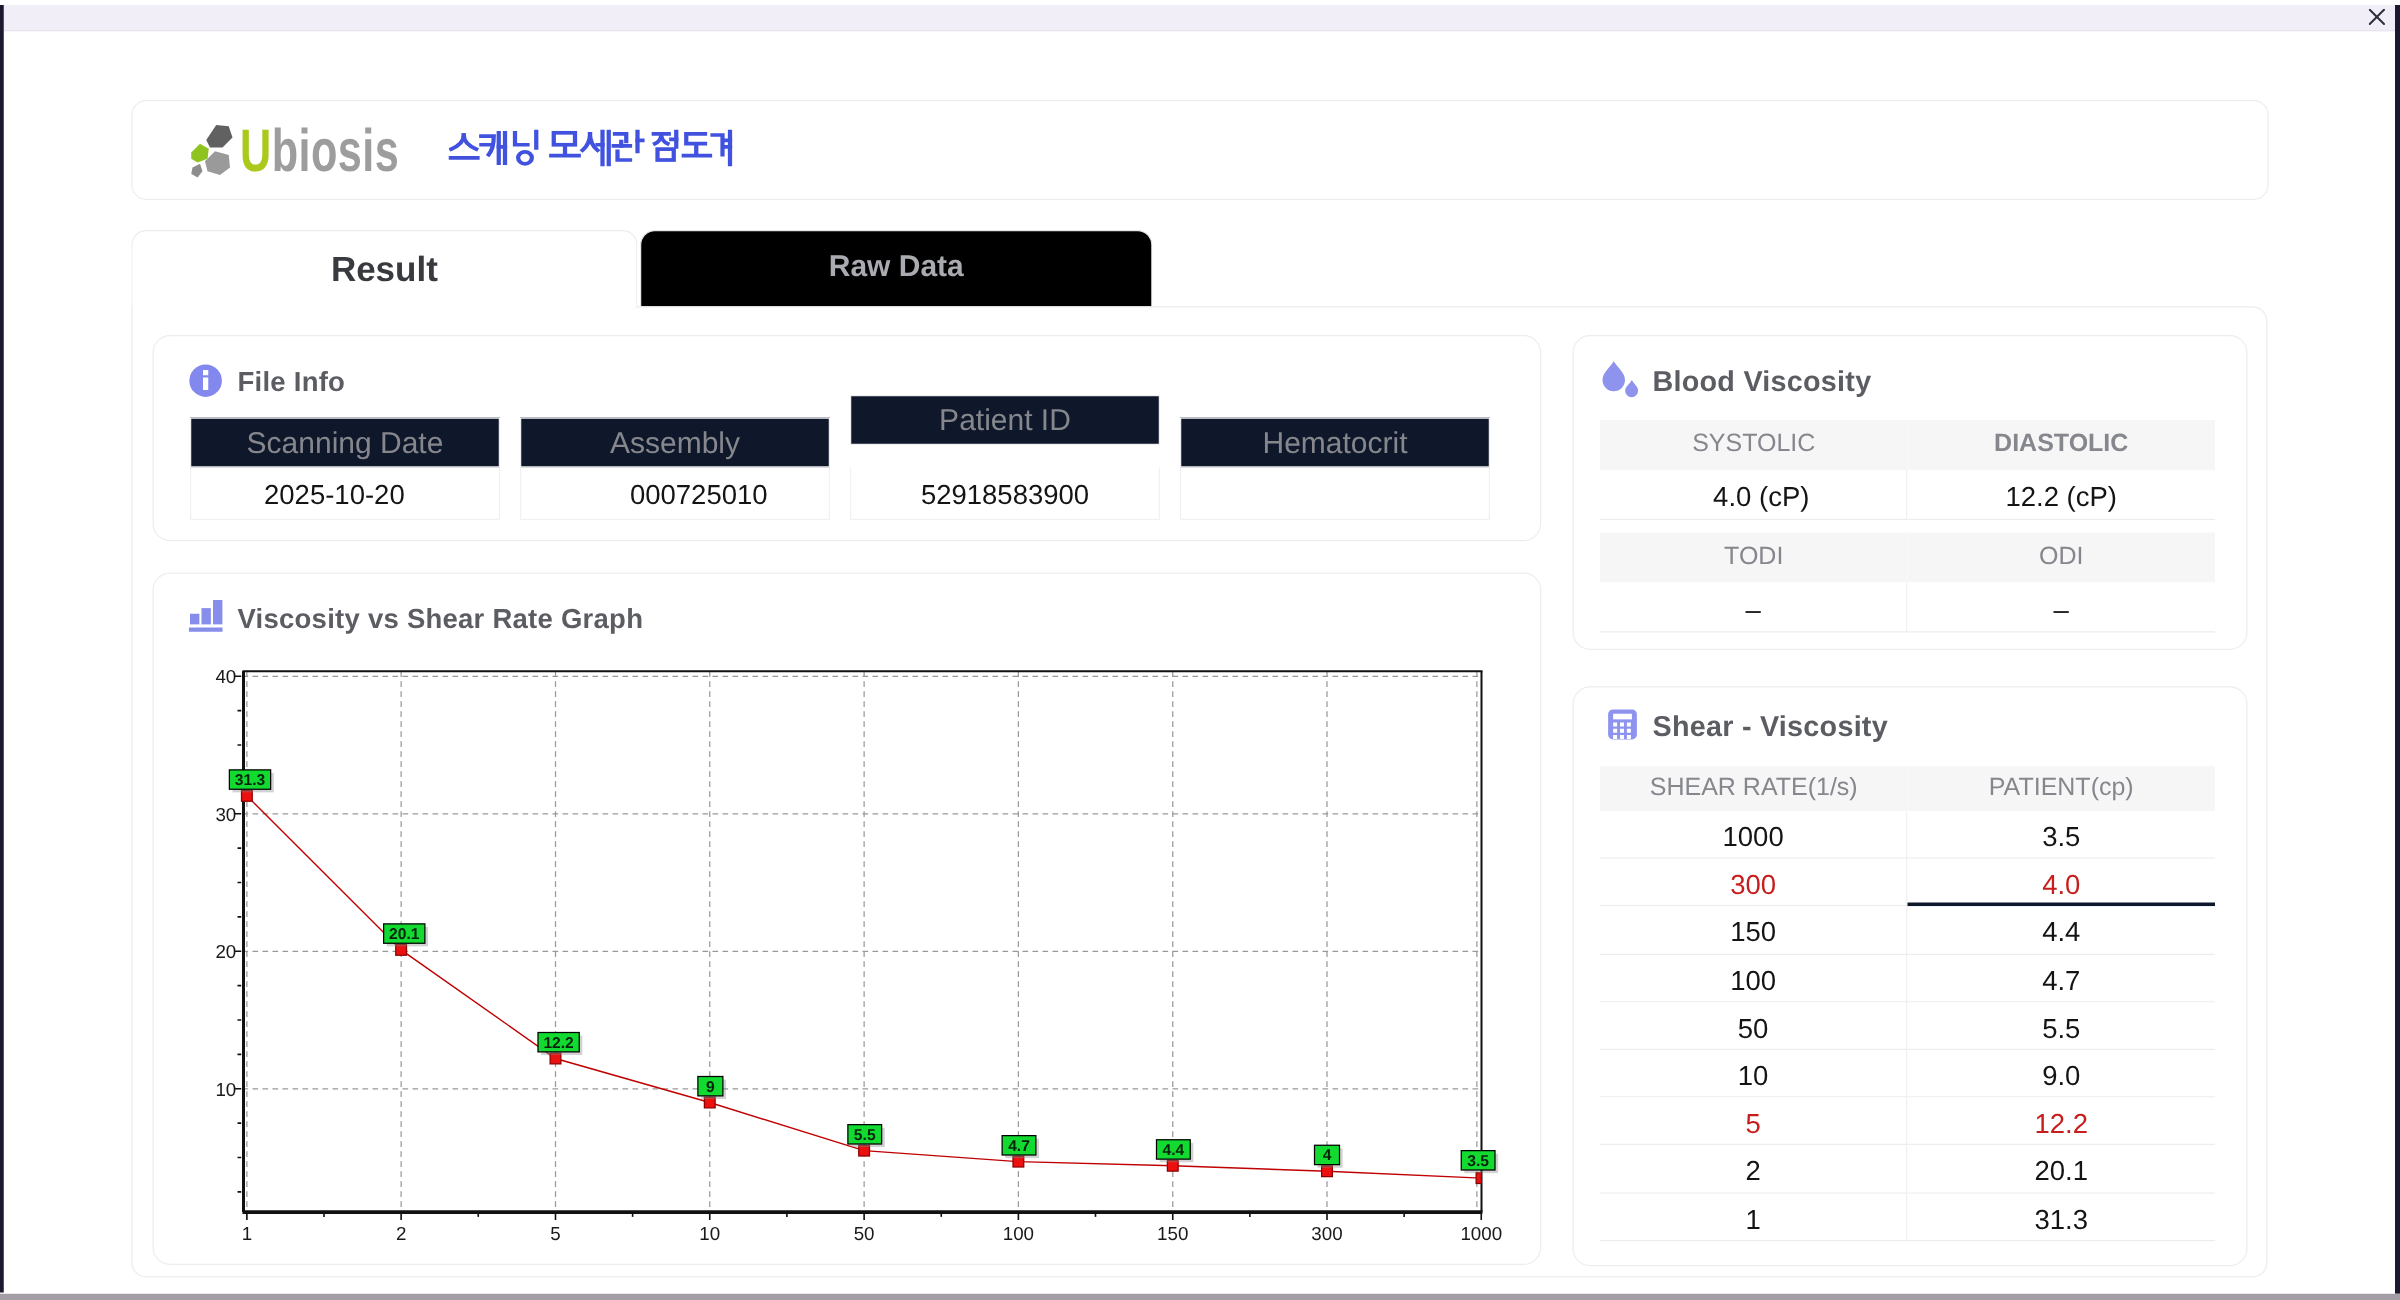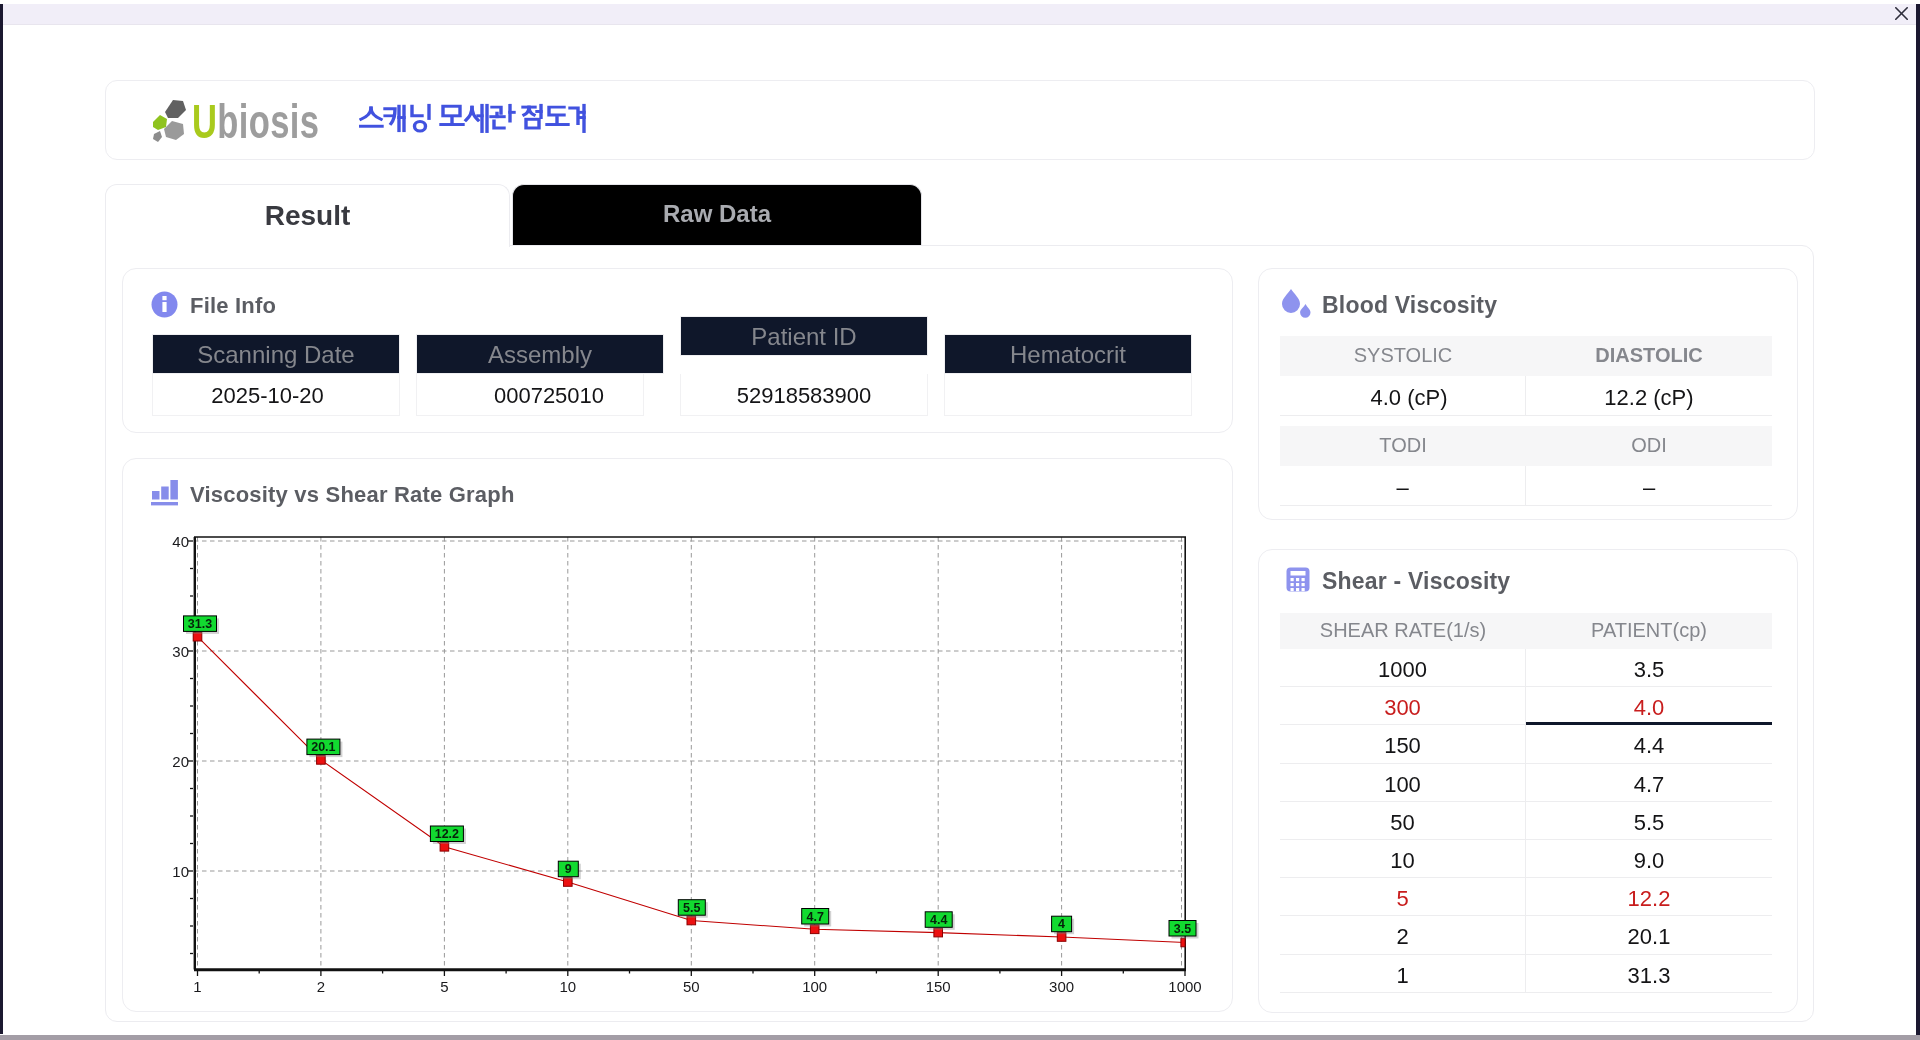--- a/index.html
+++ b/index.html
@@ -137,21 +137,21 @@
   <circle cx="13.5" cy="13.5" r="13" fill="#8288ee"></circle>
   <rect x="11.4" y="11" width="4.2" height="10" fill="#fff"></rect>
   <rect x="11.4" y="5" width="4.2" height="4.2" fill="#fff"></rect>
 </svg>
 <div class="h-ttl" style="left:190px; top:293px;">File Info</div>
 <div class="fcell-h" style="left:152px; top:334px; width:248px;">Scanning Date</div>
 <div class="fcell-h" style="left:416px; top:334px; width:248px;">Assembly</div>
 <div class="fcell-h" style="left:680px; top:316px; width:248px;">Patient ID</div>
 <div class="fcell-h" style="left:944px; top:334px; width:248px;">Hematocrit</div>
 <div class="fcell-v" style="left:152px; top:374px; width:248px; padding-right:17px;">2025-10-20</div>
-<div class="fcell-v" style="left:416px; top:374px; width:228px;padding-left:38px;">000725010</div>
+<div class="fcell-v" style="left:416px; top:374px; width:248px;padding-left:38px;">000725010</div>
 <div class="fcell-v" style="left:680px; top:374px; width:248px;">52918583900</div>
 <div class="fcell-v" style="left:944px; top:374px; width:248px;"></div>
 
 <div class="card" style="left:122px; top:458px; width:1111px; height:554px;"></div>
 <svg style="left:151px; top:479px;" width="28" height="27" viewBox="0 0 28 27">
   <rect x="1" y="12" width="7.5" height="8.5" fill="#878dea"></rect>
   <rect x="10.2" y="7.5" width="7.5" height="13" fill="#878dea"></rect>
   <rect x="19.4" y="1" width="7.5" height="19.5" fill="#878dea"></rect>
   <rect x="0" y="23" width="27" height="3.4" fill="#878dea"></rect>
 </svg>

